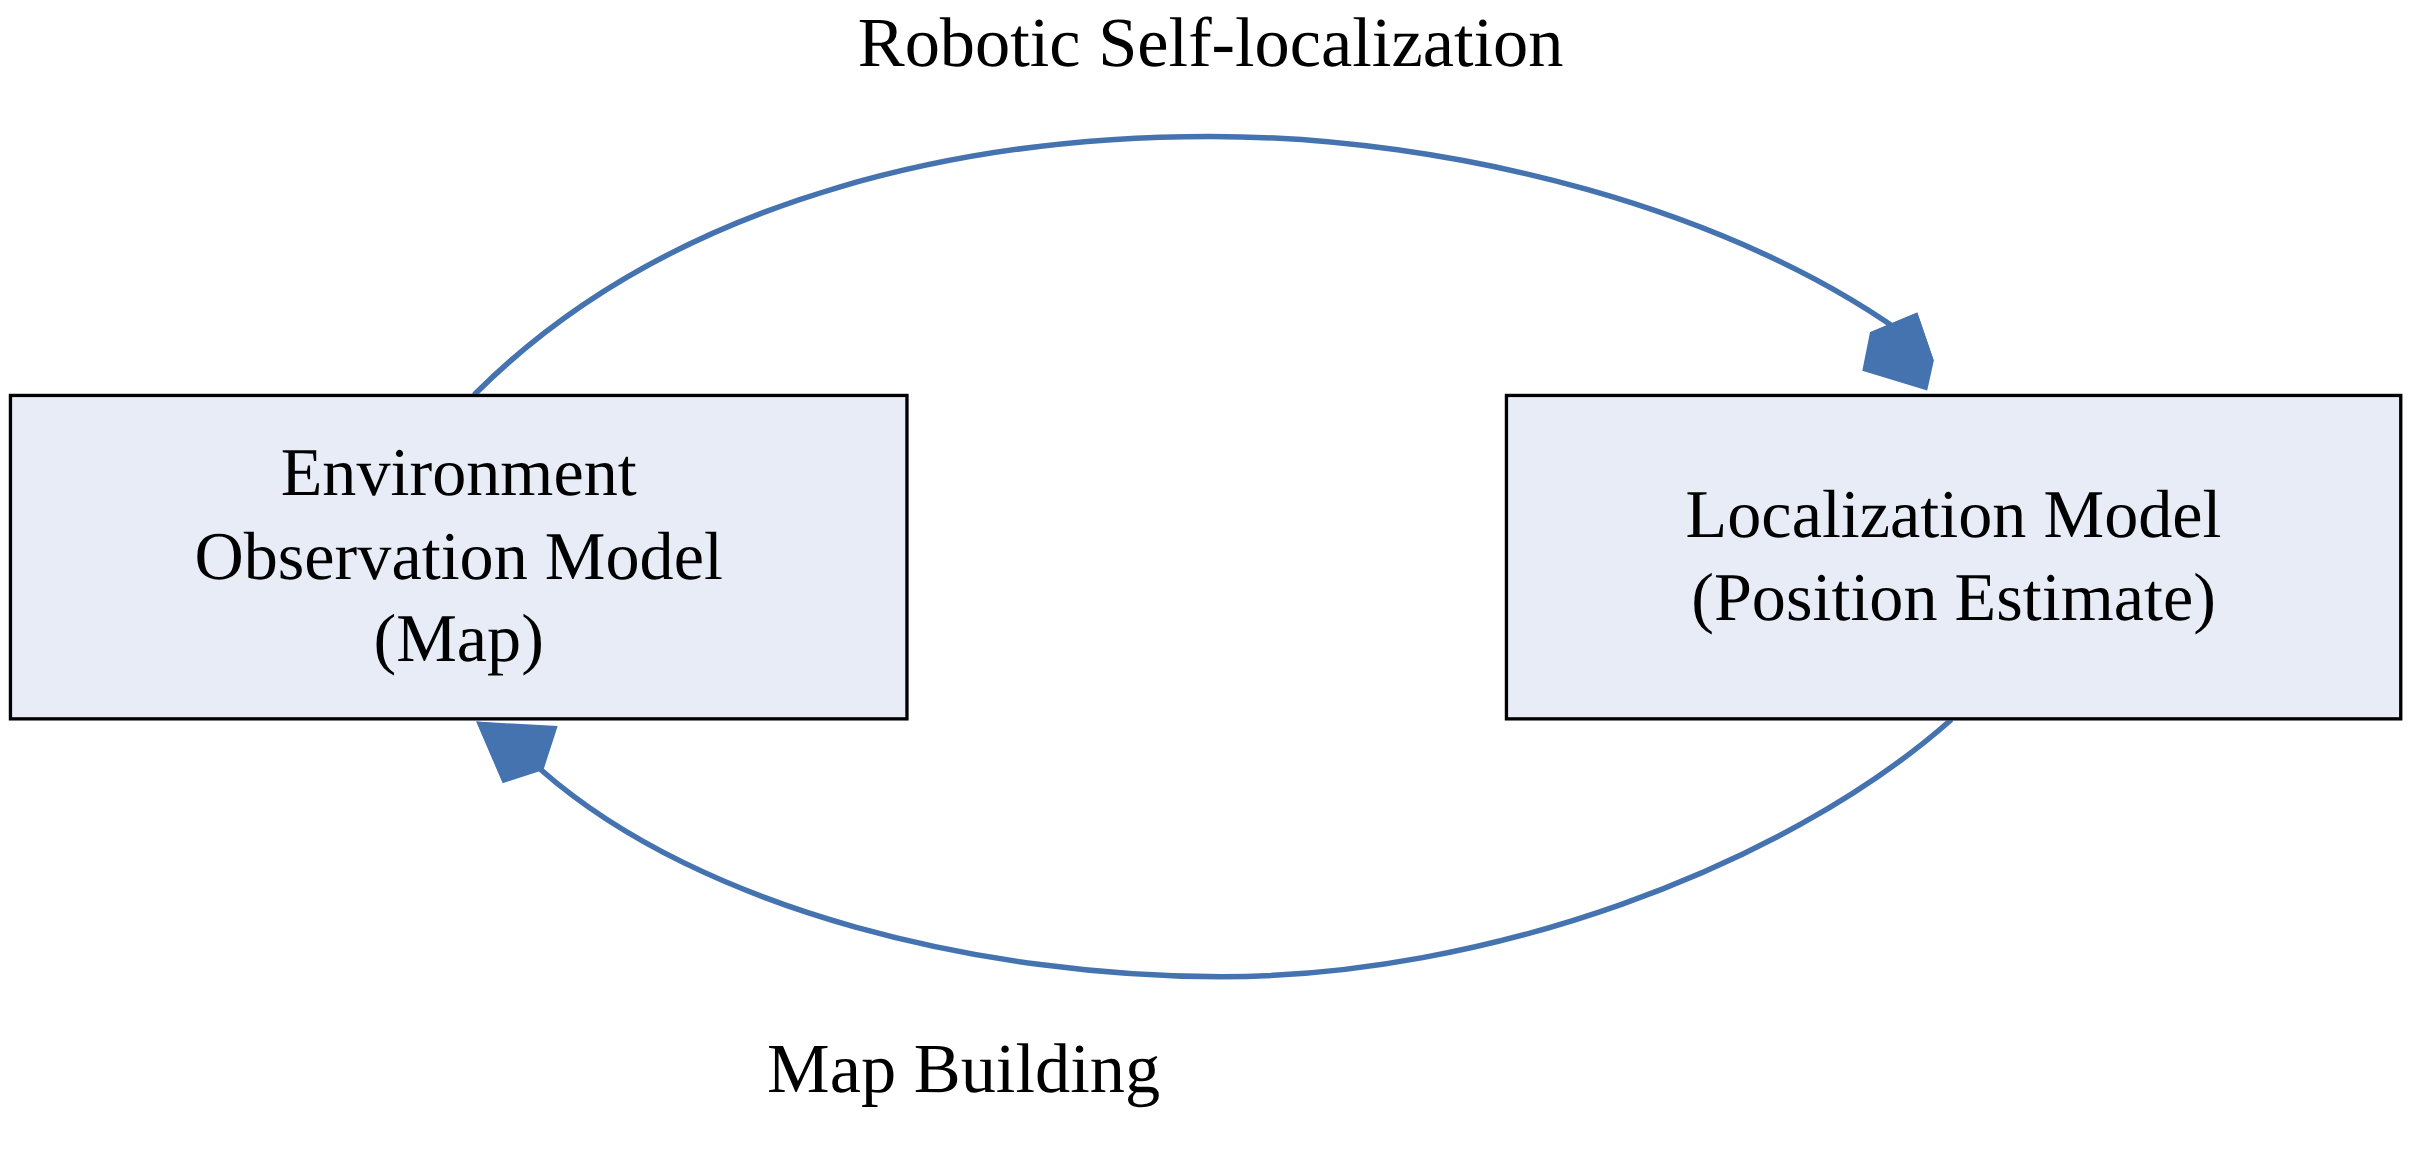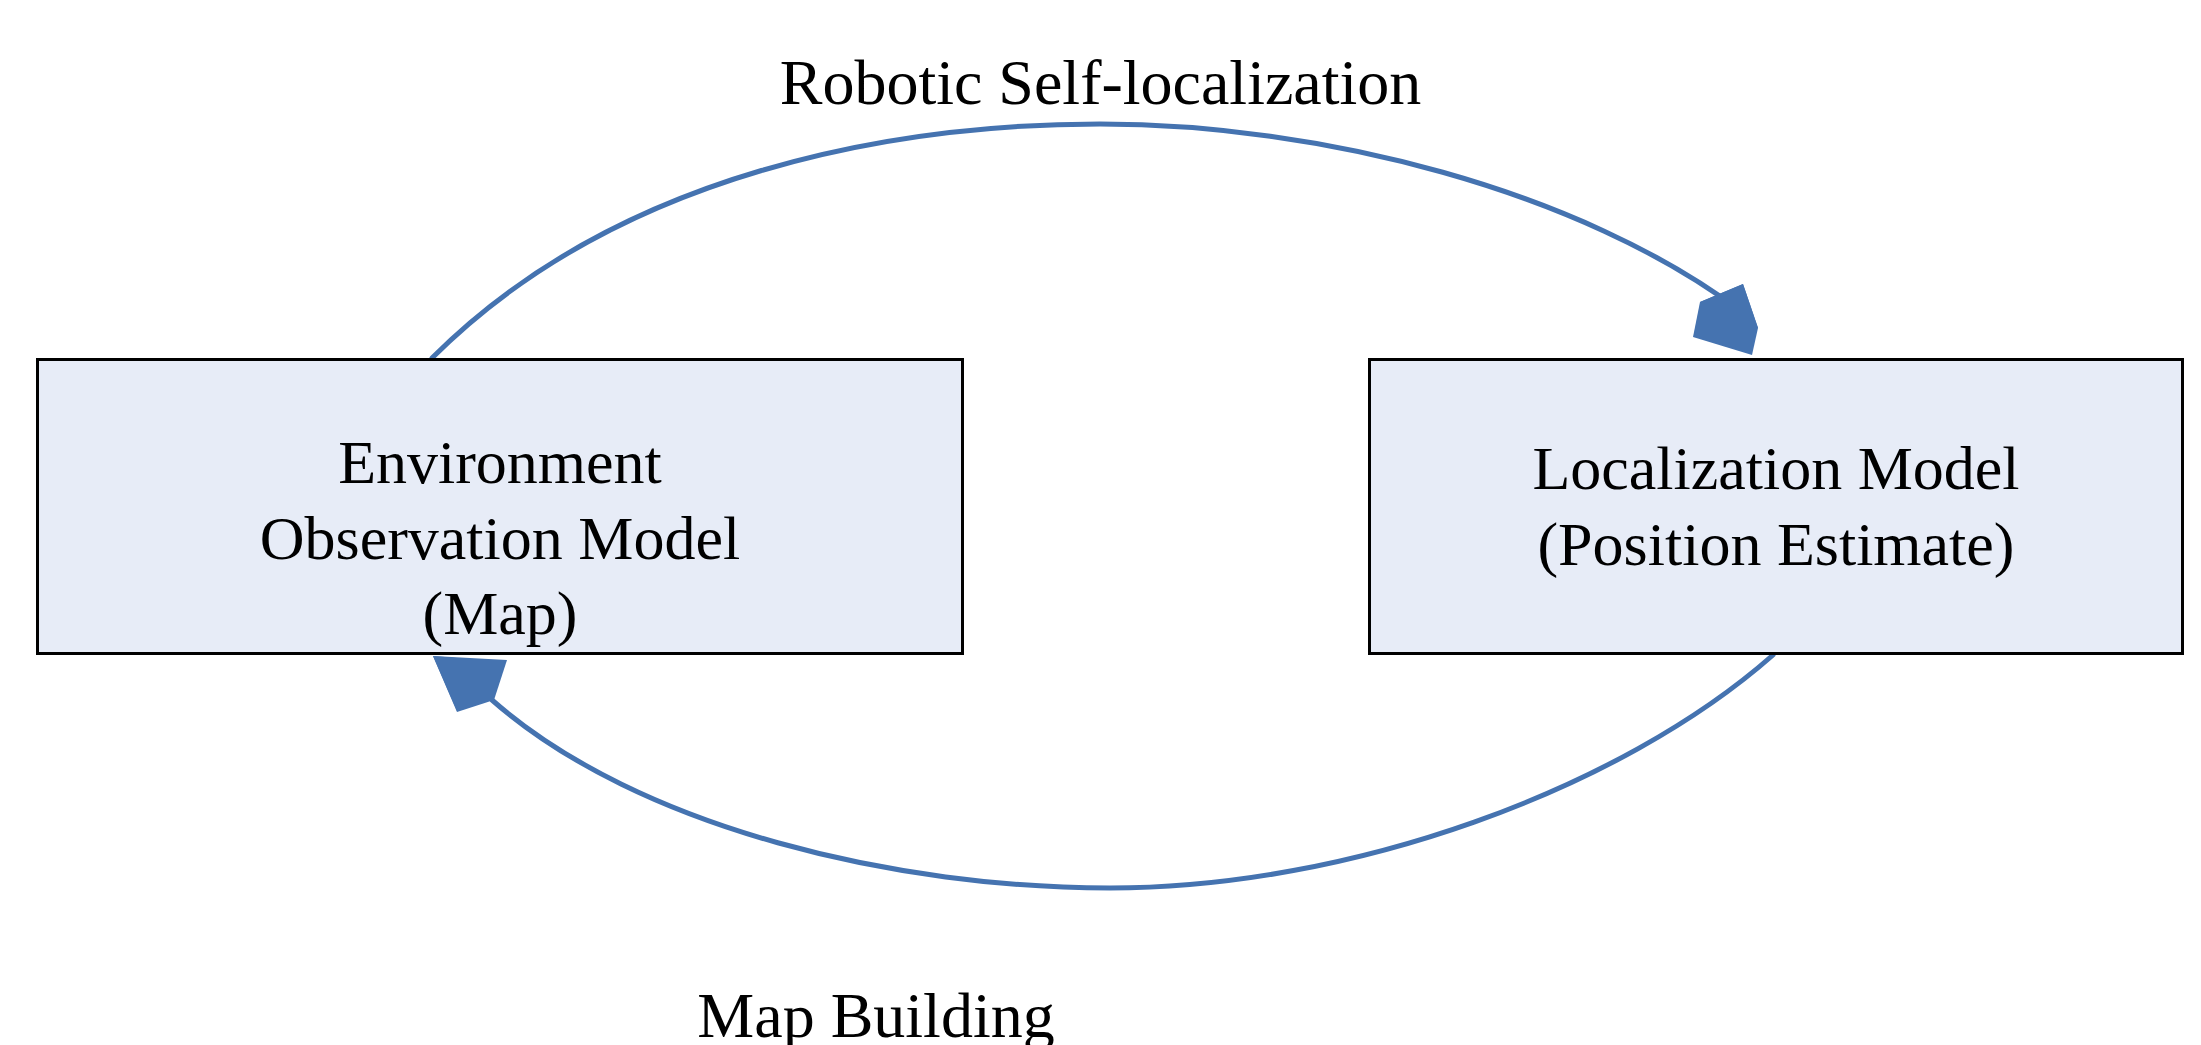--- a/index.html
+++ b/index.html
@@ -33,25 +33,24 @@
     z-index: 2;
   }
   .node-text {
     text-align: center;
     color: #000000;
     line-height: 1.22;
     font-family: "Liberation Serif", "DejaVu Serif", serif;
     white-space: pre-line;
   }
   #node-left {
-    left: 36px;
+    left: 8px;
     top: 358px;
-    width: 928px;
+    width: 818px;
     height: 297px;
-    align-items: flex-end;
   }
   #node-right {
     left: 1368px;
     top: 358px;
     width: 816px;
     height: 297px;
   }
   #node-left .node-text {
     font-size: 62px;
   }
@@ -59,21 +58,20 @@
     font-size: 62px;
   }
   .edge-label {
     position: absolute;
     text-align: center;
     color: #000000;
     font-family: "Liberation Serif", "DejaVu Serif", serif;
     font-size: 64px;
     white-space: nowrap;
     z-index: 3;
-    margin-top: 44px;
   }
   #label-top {
     left: 0;
     top: 2px;
     width: 2201px;
   }
   #label-bottom {
     left: 0;
     top: 935px;
     width: 1752px;

